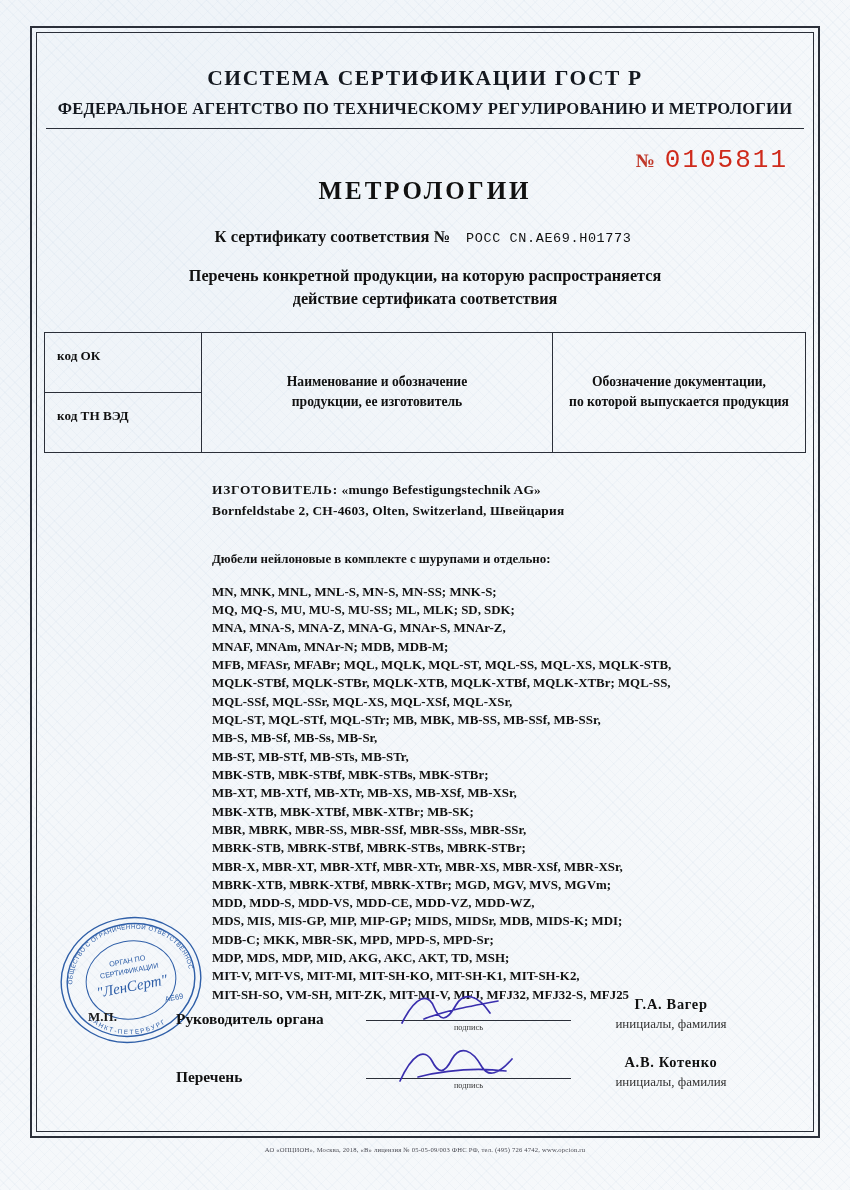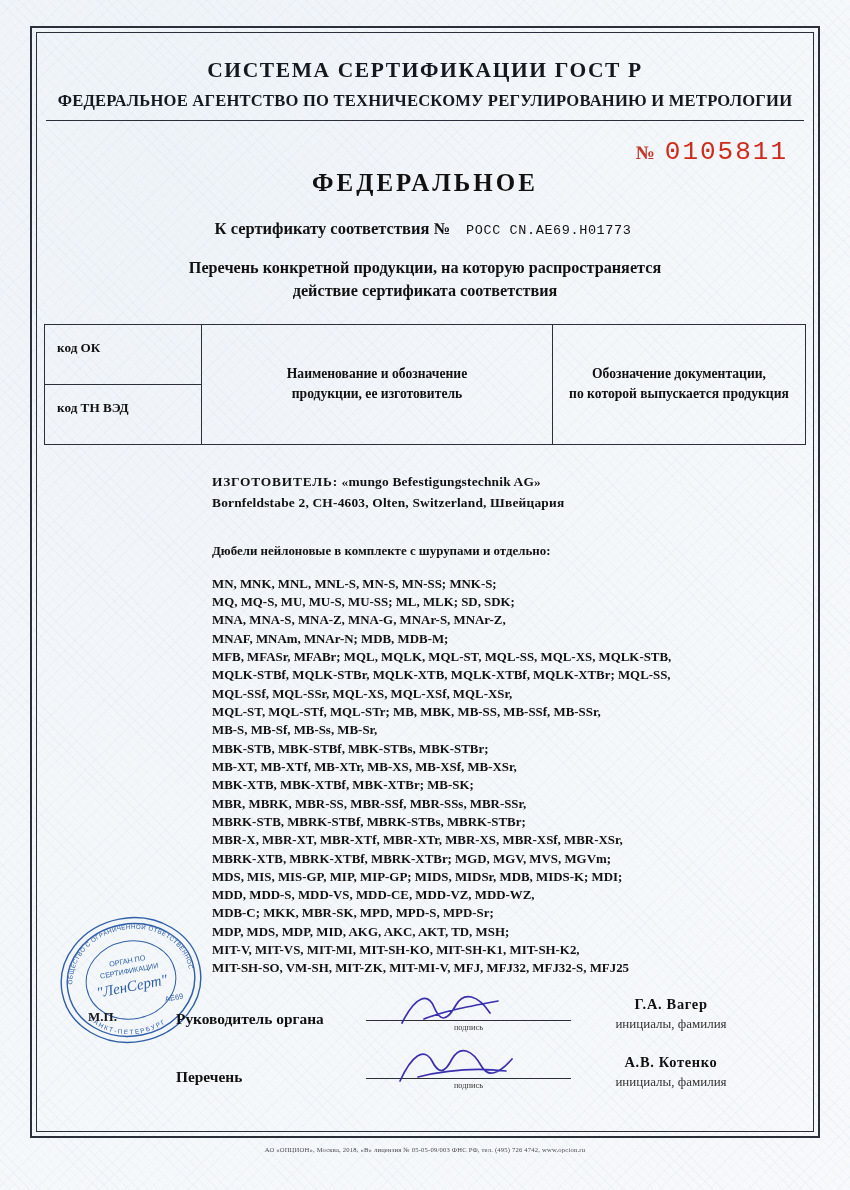--- a/index.html
+++ b/index.html
@@ -44,21 +44,21 @@
   }
   .frame-inner {
     position: absolute;
     inset: 4px;
     border: 1px solid #2b2f39;
   }
 
   .content {
     position: absolute;
     left: 44px;
-    top: 40px;
+    top: 48px;
     width: 762px;
     height: 1090px;
   }
 
   
   .hdr-title {
     text-align: center;
     font-size: 21.5px;
     font-weight: bold;
     letter-spacing: 1.6px;
@@ -280,21 +280,21 @@
 
     <div class="hdr-title">СИСТЕМА СЕРТИФИКАЦИИ ГОСТ Р</div>
     <div class="hdr-sub">ФЕДЕРАЛЬНОЕ АГЕНТСТВО ПО ТЕХНИЧЕСКОМУ РЕГУЛИРОВАНИЮ И МЕТРОЛОГИИ</div>
     <div class="hdr-rule"></div>
 
     <div class="num-row">
       <span class="num-symbol">№</span>
       <span class="num-value">0105811</span>
     </div>
 
-    <div class="doc-title">ФЕДЕРАЛЬНОЕ</div>
+    <div class="doc-title">МЕТРОЛОГИИ</div>
 
     <div class="cert-line">
       <span class="cert-label">К сертификату соответствия №</span>
       <span class="cert-value">РОСС CN.АЕ69.Н01773</span>
     </div>
 
     <div class="purpose">
       <div>Перечень конкретной продукции,  на которую распространяется</div>
       <div>действие сертификата соответствия</div>
     </div>
@@ -331,29 +331,30 @@
       <div class="prod-list">
           <div>MN, MNK, MNL, MNL-S, MN-S, MN-SS; MNK-S;</div>
           <div>MQ, MQ-S, MU, MU-S, MU-SS; ML, MLK; SD, SDK;</div>
           <div>MNA, MNA-S, MNA-Z, MNA-G, MNAr-S, MNAr-Z,</div>
           <div>MNAF, MNAm, MNAr-N; MDB, MDB-M;</div>
           <div>MFB, MFASr, MFABr; MQL, MQLK, MQL-ST, MQL-SS, MQL-XS, MQLK-STB,</div>
           <div>MQLK-STBf, MQLK-STBr, MQLK-XTB, MQLK-XTBf, MQLK-XTBr; MQL-SS,</div>
           <div>MQL-SSf, MQL-SSr, MQL-XS, MQL-XSf, MQL-XSr,</div>
           <div>MQL-ST, MQL-STf, MQL-STr; MB, MBK, MB-SS, MB-SSf, MB-SSr,</div>
           <div>MB-S, MB-Sf, MB-Ss, MB-Sr,</div>
+          <div>MB-ST, MB-STf, MB-STs,  MB-STr,</div>
           <div>MBK-STB, MBK-STBf, MBK-STBs, MBK-STBr;</div>
           <div>MB-XT, MB-XTf, MB-XTr, MB-XS, MB-XSf, MB-XSr,</div>
           <div>MBK-XTB, MBK-XTBf, MBK-XTBr; MB-SK;</div>
           <div>MBR, MBRK, MBR-SS, MBR-SSf, MBR-SSs, MBR-SSr,</div>
           <div>MBRK-STB, MBRK-STBf, MBRK-STBs, MBRK-STBr;</div>
           <div>MBR-X, MBR-XT, MBR-XTf, MBR-XTr, MBR-XS,  MBR-XSf, MBR-XSr,</div>
           <div>MBRK-XTB, MBRK-XTBf, MBRK-XTBr; MGD, MGV, MVS, MGVm;</div>
+          <div>MDD, MDD-S, MDD-VS, MDD-CЕ, MDD-VZ, MDD-WZ,</div>
           <div>MDS, MIS, MIS-GP, MIP, MIP-GP; MIDS, MIDSr, MDB, MIDS-K; MDI;</div>
-          <div>MDD, MDD-S, MDD-VS, MDD-CЕ, MDD-VZ, MDD-WZ,</div>
           <div>MDB-C; MKK, MBR-SK, MPD, MPD-S, MPD-Sr;</div>
           <div>MDP, MDS, MDP, MID, AKG, AKC, AKT, TD, MSH;</div>
           <div>MIT-V,  MIT-VS, MIT-MI, MIT-SH-KO, MIT-SH-K1, MIT-SH-K2,</div>
           <div>MIT-SH-SO, VM-SH, MIT-ZK, MIT-MI-V, MFJ,  MFJ32, MFJ32-S, MFJ25</div>
         </div>
     </div>
 
   </div>
 
   <div class="stamp">

